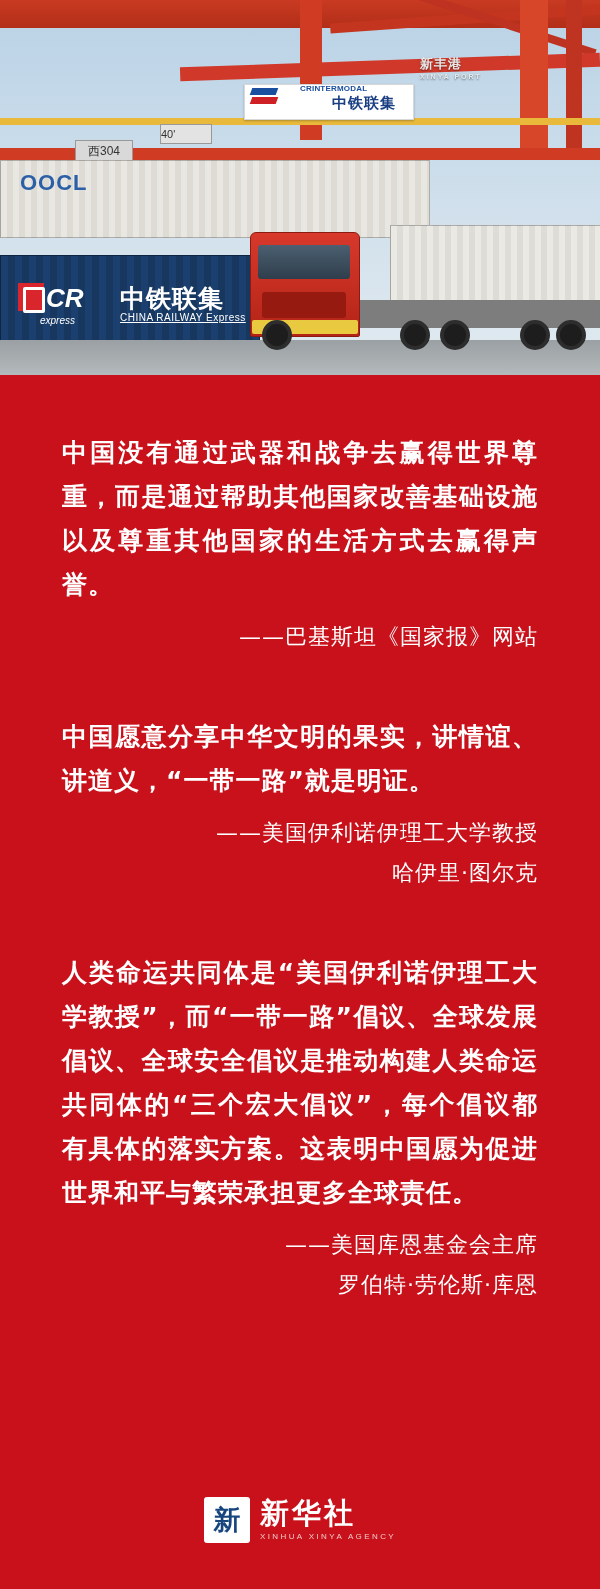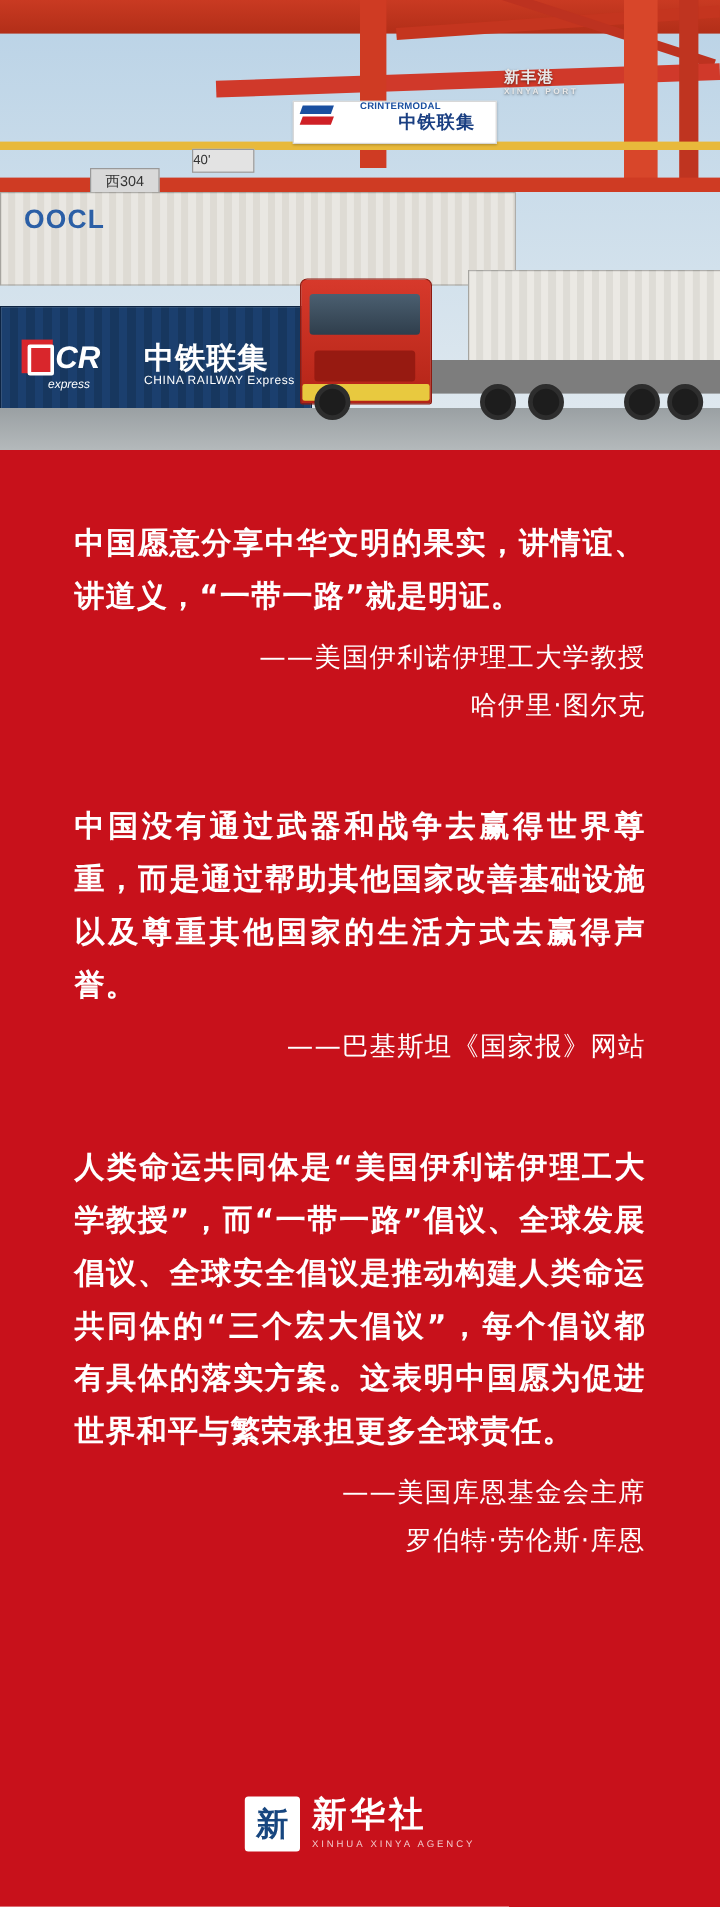--- a/index.html
+++ b/index.html
@@ -109,21 +109,21 @@
   .cr-logo {
     position:absolute; left:18px; top:283px; display:flex; align-items:flex-start; gap:2px;
   }
   .cr-logo .emblem { width:26px; height:28px; background:#d9262c; position:relative; }
   .cr-logo .emblem:after {
     content:""; position:absolute; left:5px; top:4px; width:16px; height:20px;
     border:3px solid #fff; border-radius:2px;
   }
   .cr-logo .crtext { color:#fff; font-size:26px; font-weight:bold; font-style:italic; }
   .cr-cn { position:absolute; left:120px; top:282px; color:#fff; font-size:25px; font-weight:bold; letter-spacing:1px; }
-  .cr-en { position:absolute; left:120px; top:312px; color:#fff; font-size:10px; letter-spacing:.5px; }
+  .cr-en { position:absolute; left:120px; top:312px; color:#fff; font-size:10px; letter-spacing:.5px;text-decoration:underline; }
   .cr-ex { position:absolute; left:40px; top:315px; color:#fff; font-size:10px; font-style:italic; }
 
   
   .truck-cab {
     position:absolute; left:250px; top:232px; width:110px; height:105px;
     background:linear-gradient(#d7392b,#b32417); border-radius:6px 6px 2px 2px;
     border:1px solid #8d1a10;
   }
   .truck-wind {
     position:absolute; left:258px; top:245px; width:92px; height:34px;
@@ -257,31 +257,31 @@
     <div class="wheel" style="left:262px; top:320px;"></div>
     <div class="wheel" style="left:400px; top:320px;"></div>
     <div class="wheel" style="left:440px; top:320px;"></div>
     <div class="wheel" style="left:520px; top:320px;"></div>
     <div class="wheel" style="left:556px; top:320px;"></div>
   </div>
 
   <div class="quotes">
 
     <div class="quote">
+      <p class="text">中国没有通过武器和战争去赢得世界尊重，而是通过帮助其他国家改善基础设施以及尊重其他国家的生活方式去赢得声誉。</p>
+      <div class="attrib">
+        <span class="l1">——巴基斯坦《国家报》网站</span>
+      </div>
+    </div>
+
+    <div class="quote">
       <p class="text">中国愿意分享中华文明的果实，讲情谊、讲道义，“一带一路”就是明证。</p>
       <div class="attrib">
         <span class="l1">——美国伊利诺伊理工大学教授</span>
         <span class="l2">哈伊里·图尔克</span>
-      </div>
-    </div>
-
-    <div class="quote">
-      <p class="text">中国没有通过武器和战争去赢得世界尊重，而是通过帮助其他国家改善基础设施以及尊重其他国家的生活方式去赢得声誉。</p>
-      <div class="attrib">
-        <span class="l1">——巴基斯坦《国家报》网站</span>
       </div>
     </div>
 
     <div class="quote">
       <p class="text">人类命运共同体是“美国伊利诺伊理工大学教授”，而“一带一路”倡议、全球发展倡议、全球安全倡议是推动构建人类命运共同体的“三个宏大倡议”，每个倡议都有具体的落实方案。这表明中国愿为促进世界和平与繁荣承担更多全球责任。</p>
       <div class="attrib">
         <span class="l1">——美国库恩基金会主席</span>
         <span class="l2">罗伯特·劳伦斯·库恩</span>
       </div>
     </div>

